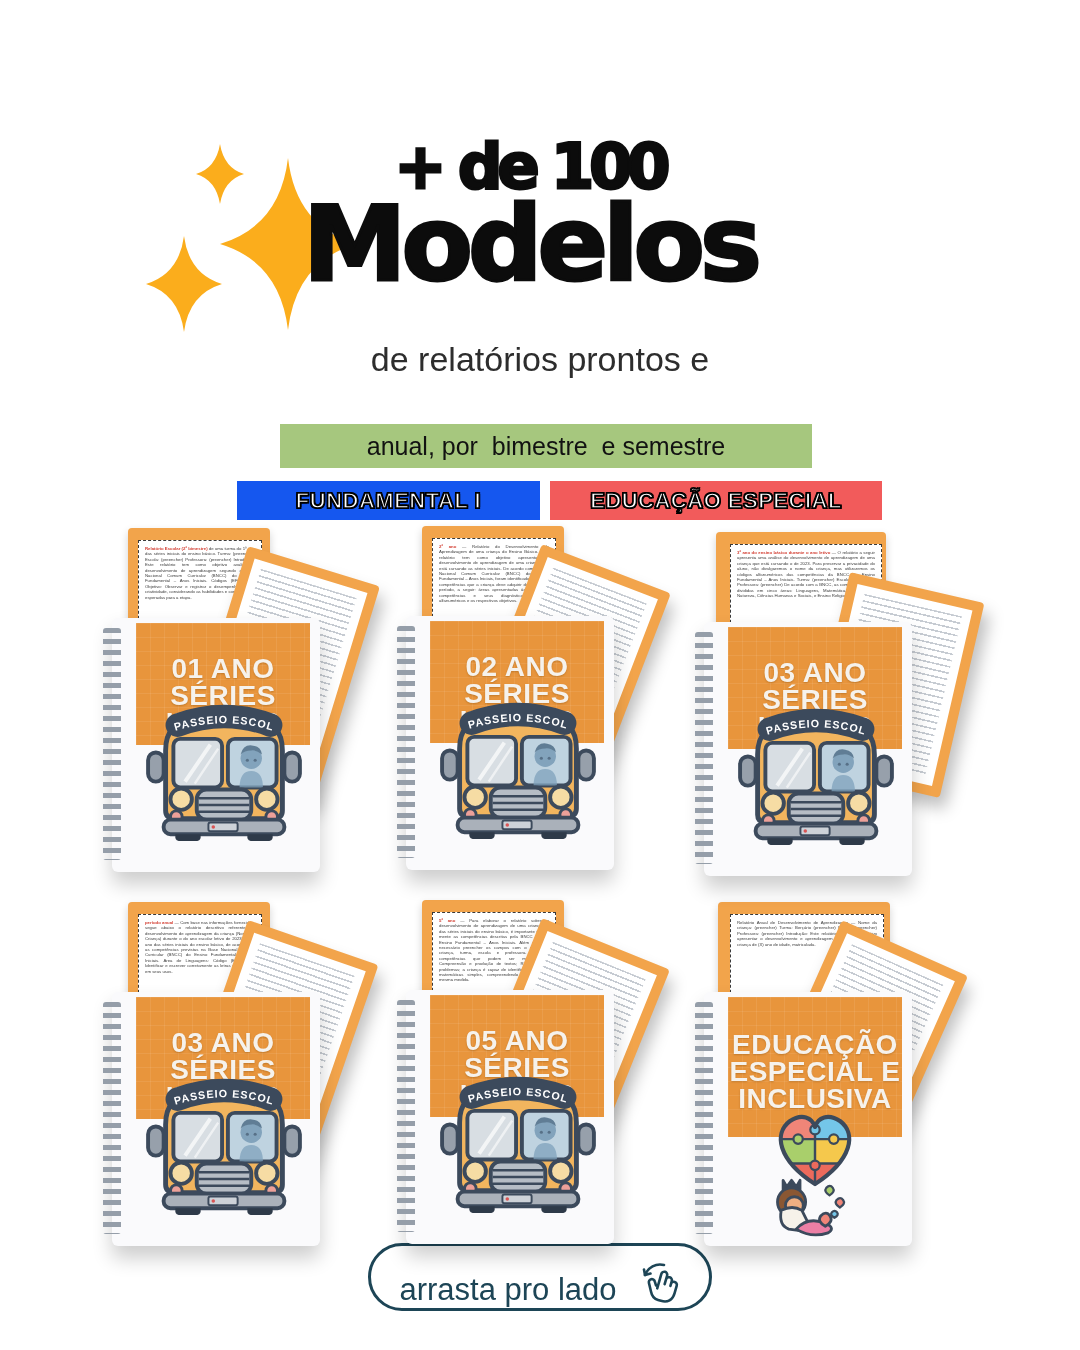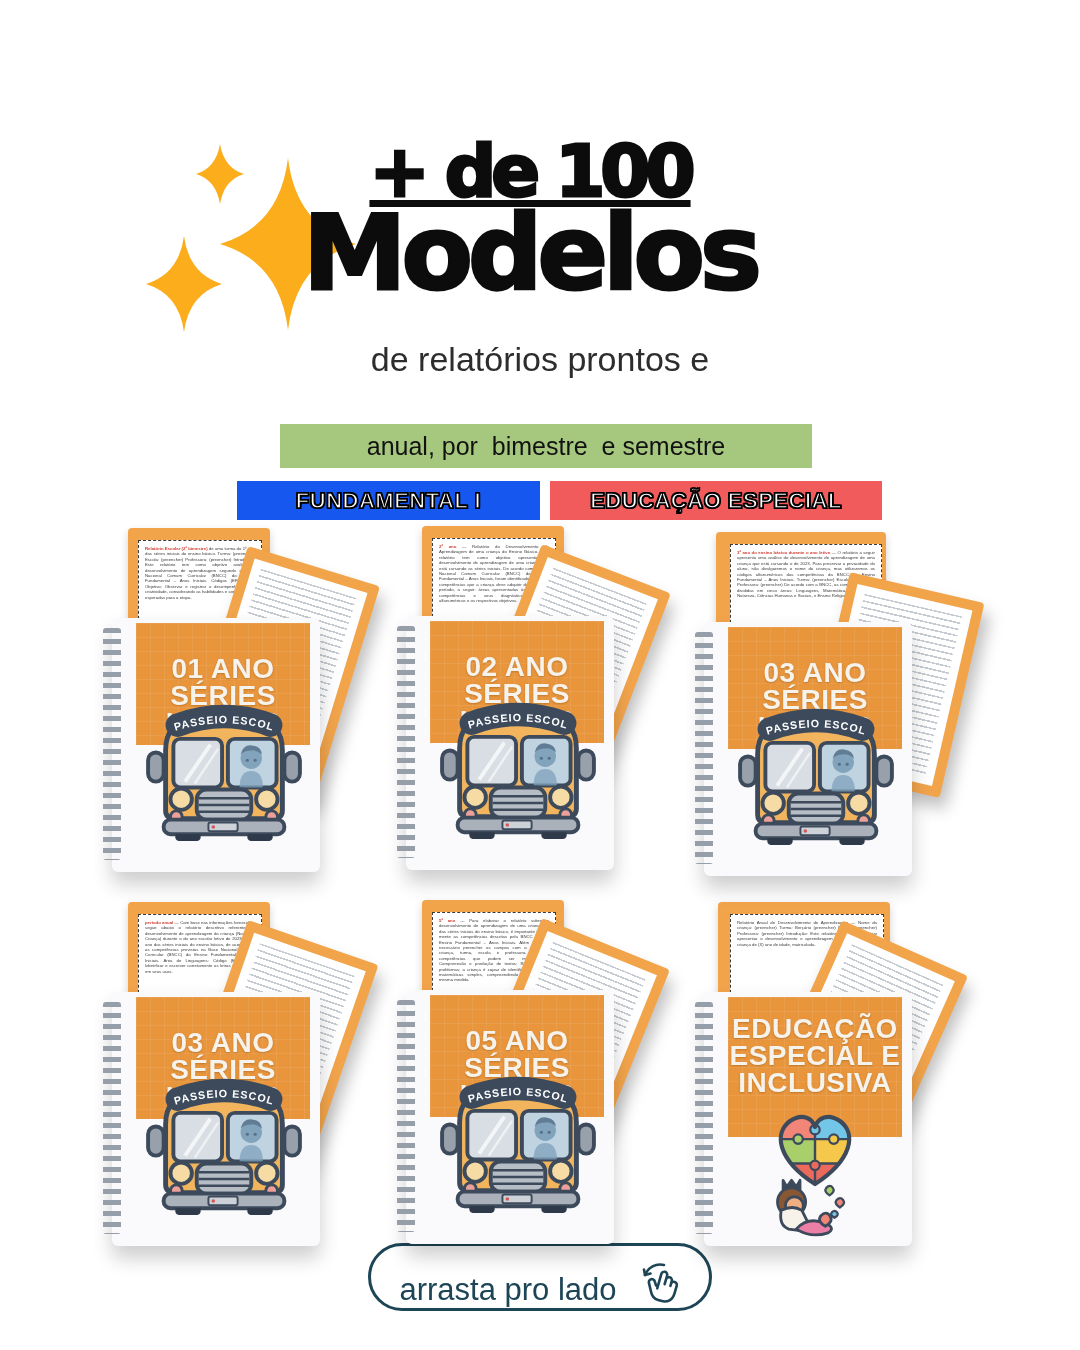--- a/index.html
+++ b/index.html
@@ -12,21 +12,21 @@
     --orange-cover:#E8953C; --orange-sheet:#F2A44B;
   }
   
   .sparkles{position:absolute;left:128px;top:136px;width:230px;height:220px;}
   .hero-title{
     position:absolute;left:250px;top:138px;width:560px;text-align:center;
     color:#0C0C0C;font-weight:bold;letter-spacing:-5px;line-height:0.92;
     font-family:"DejaVu Sans",sans-serif;
     -webkit-text-stroke:3px #0C0C0C;
   }
-  .hero-title .t1{font-size:72px;display:block;text-decoration:underline;}
+  .hero-title .t1{font-size:62px;display:block;}
   .hero-title .t2{font-size:104px;display:block;margin-top:2px;}
   .hero-sub{
     position:absolute;left:230px;top:338px;width:620px;text-align:center;
     font-size:34px;line-height:43px;color:#2d2d2d;
   }
   .hi-bar{
     position:absolute;left:280px;top:424px;width:532px;height:44px;
     background:var(--green);color:#121212;font-size:25px;line-height:44px;
     text-align:center;white-space:pre;
   }
@@ -92,21 +92,21 @@
   .v2 .sheet-tilt{transform:rotate(21deg);height:248px;}
   .v3 .sheet-back{left:24px;width:170px;height:122px;}
   .v3 .sheet-front{width:152px;}
   .v3 .sheet-tilt{transform:rotate(13deg);left:158px;top:40px;height:200px;}
   .v4 .sheet-tilt{transform:rotate(19deg);}
   .v5 .sheet-tilt{transform:rotate(22deg);}
   .v6 .sheet-back{left:26px;width:172px;}
   .v6 .sheet-front{width:154px;}
   .v6 .sheet-tilt{transform:rotate(24deg);left:150px;}
   .v6 .cover{height:140px;}
-  .v6 .cover-title{padding-top:18px;}
+  .v6 .cover-title{padding-top:34px;}
   .v6 .art{left:36px;top:96px;width:150px;height:150px;}
   
   .cta{
     position:absolute;left:368px;top:1243px;width:344px;height:68px;box-sizing:border-box;
     border:3px solid var(--teal);border-radius:36px;background:#ffffff;
     display:flex;align-items:flex-end;justify-content:center;gap:16px;
     color:var(--teal);font-size:31px;cursor:pointer;
   }
   .cta-icon{width:48px;height:48px;color:var(--teal);}
   .hidden-defs{position:absolute;width:0;height:0;overflow:hidden;}

